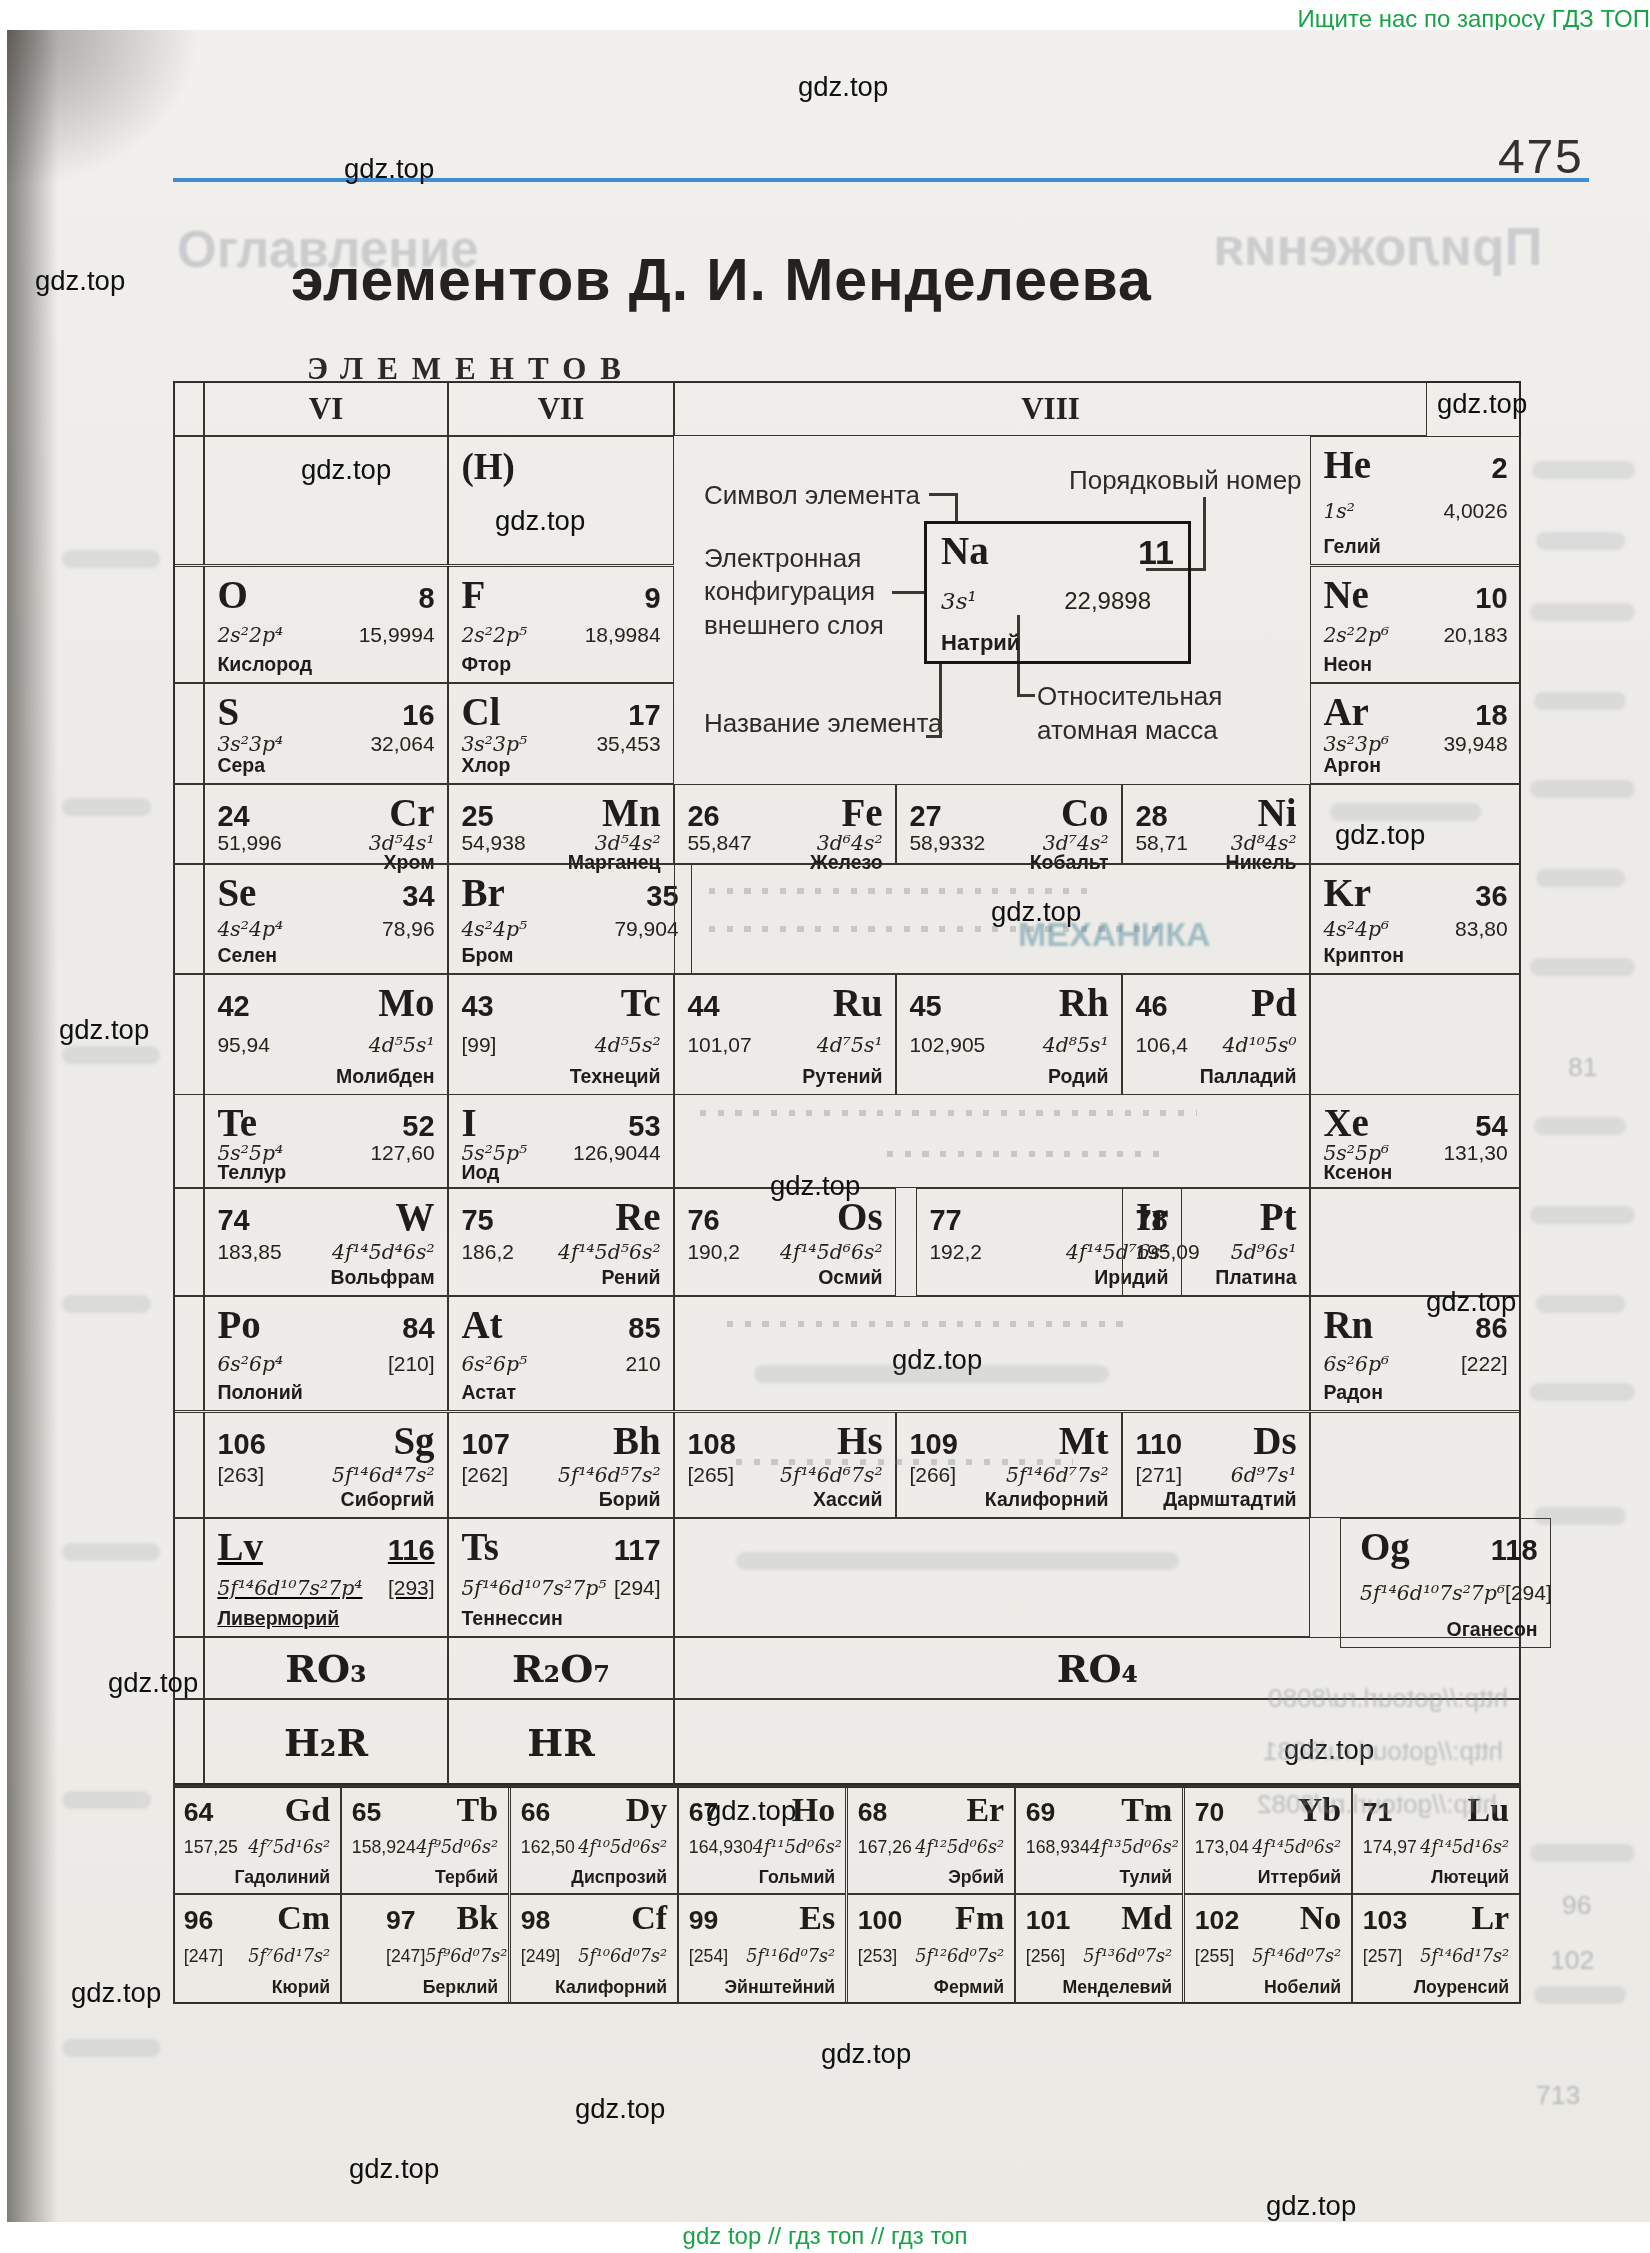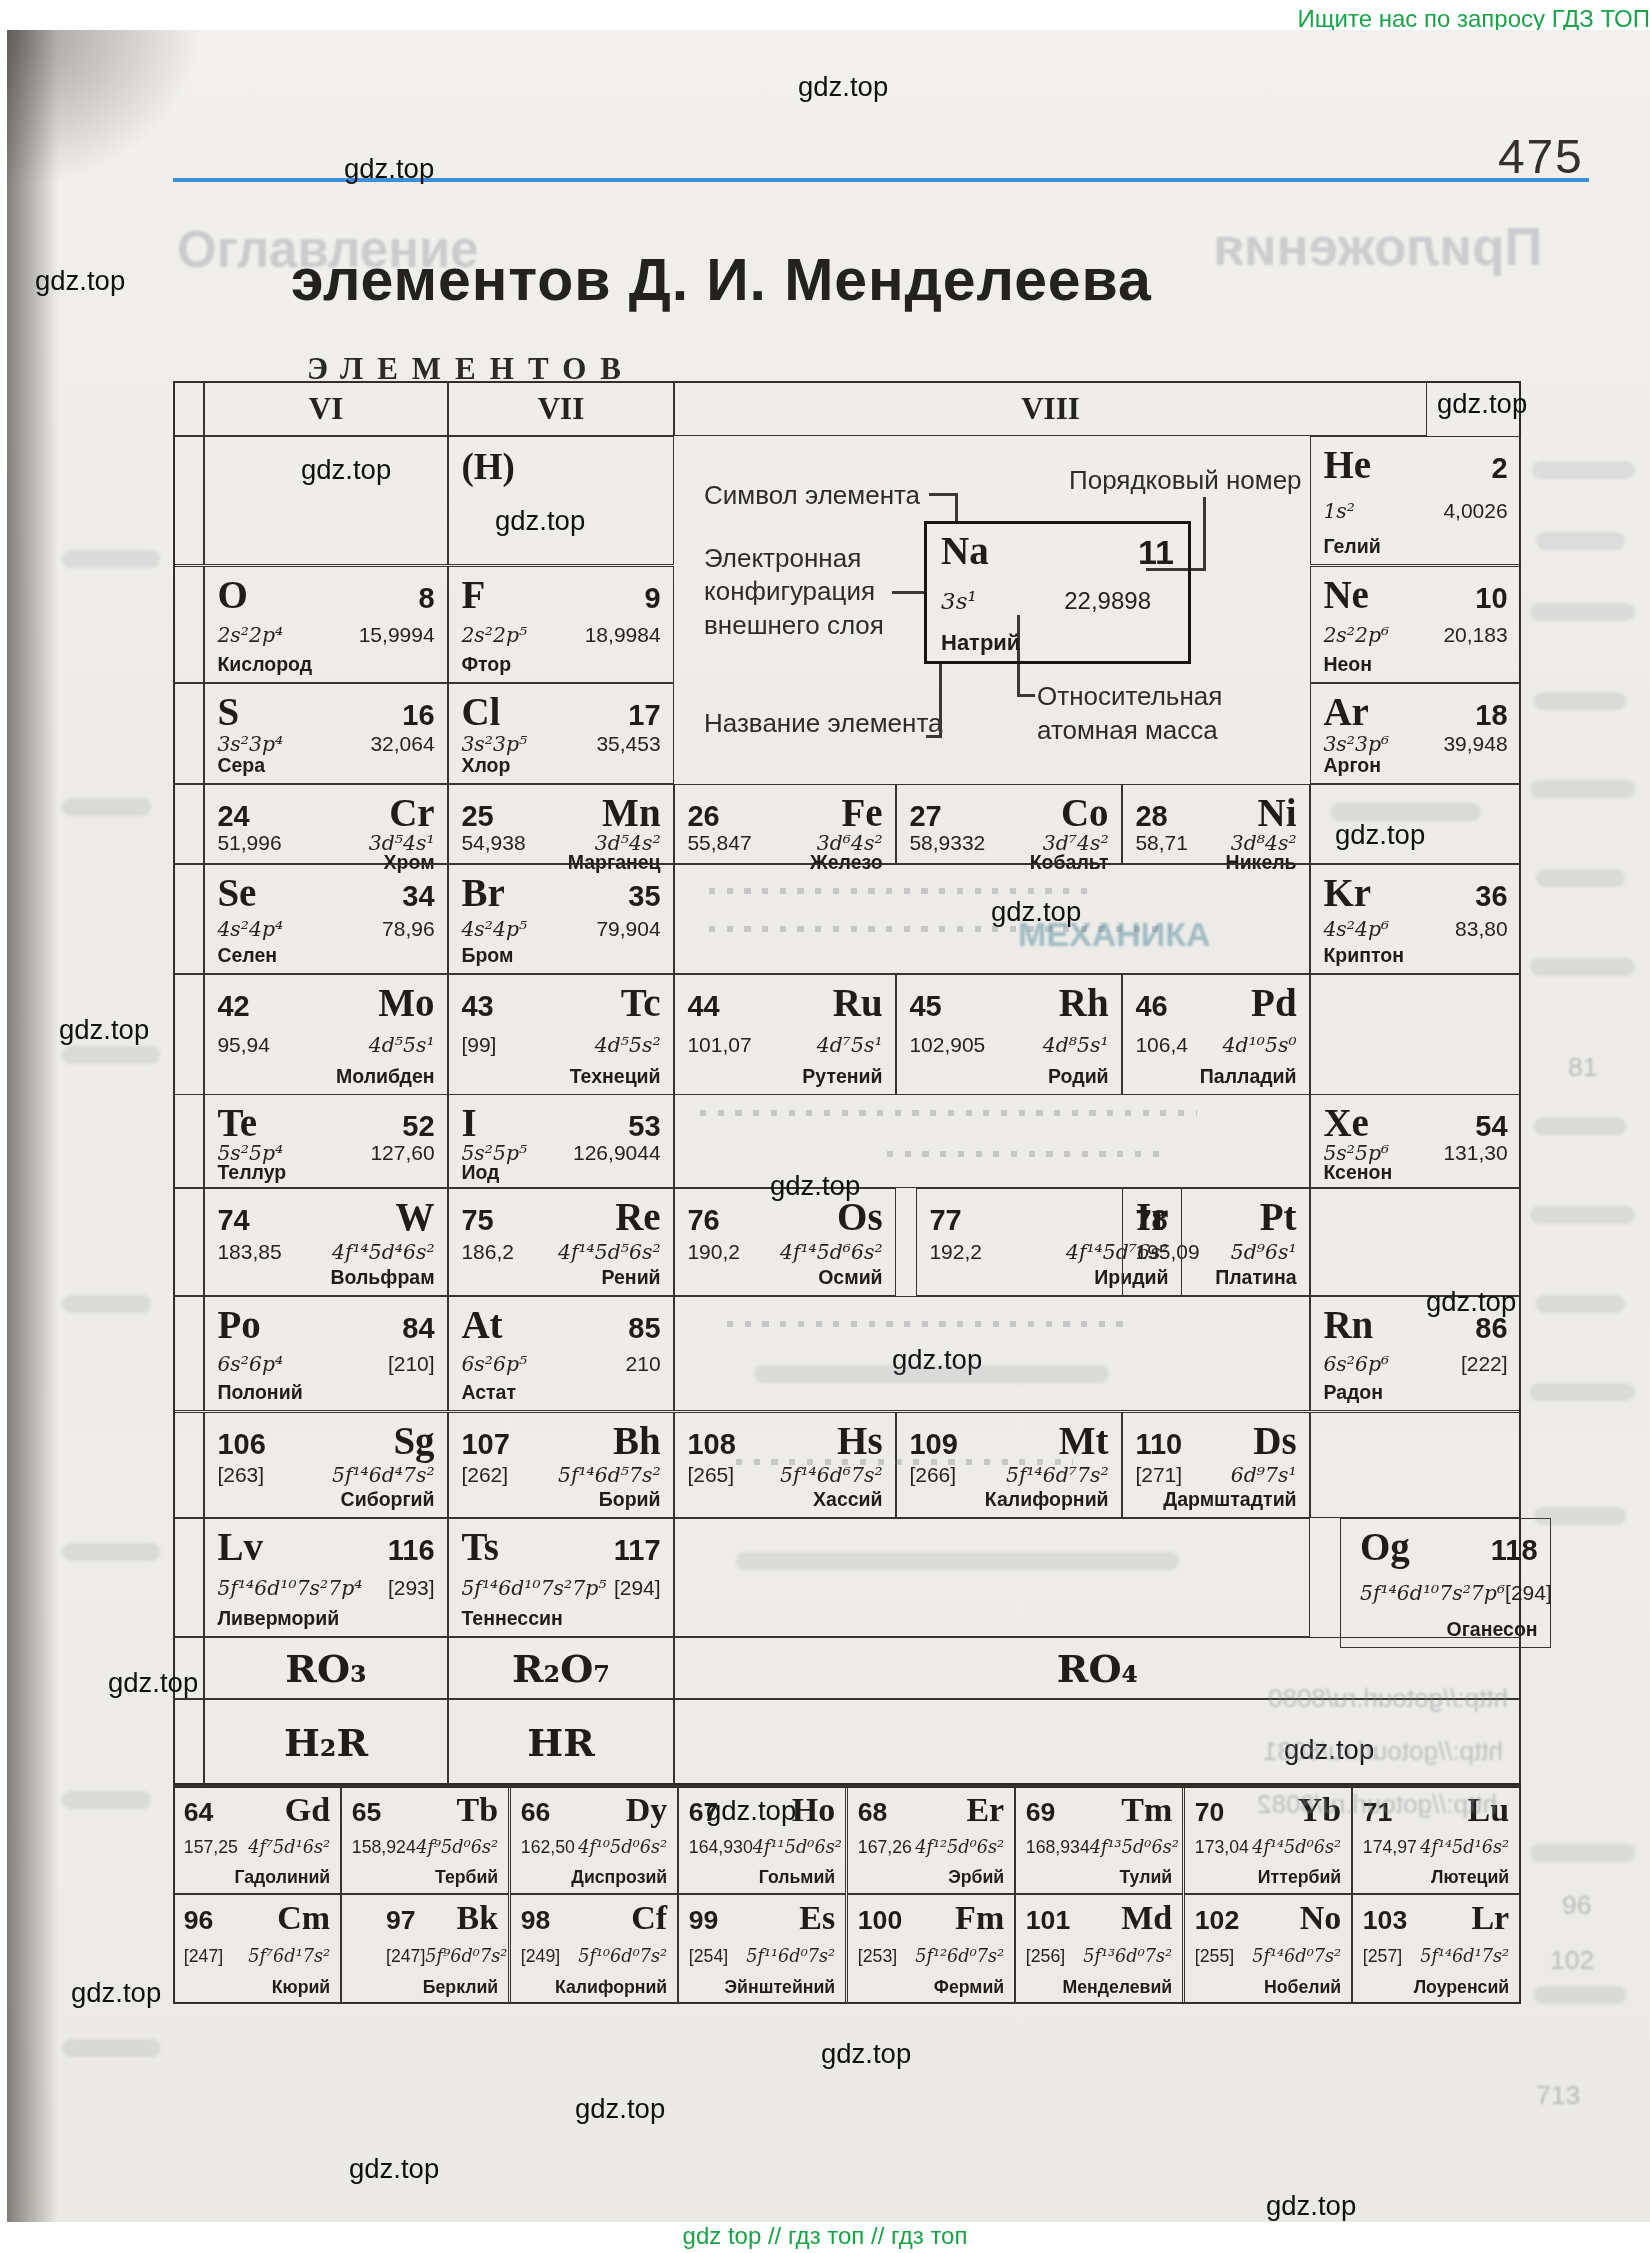--- a/index.html
+++ b/index.html
@@ -252,21 +252,21 @@
         <span class="num">34</span>
       </div>
       <div class="ln l2">
         <span class="cfg">4s²4p⁴</span>
         <span class="mass">78,96</span>
       </div>
       <div class="ln l3 left">
         <span class="nm">Селен</span>
       </div>
     </div>
-    <div class="cell ecell" style="left: 448px; top: 864px; width: 226px; height: 110px;">
+    <div class="cell ecell" style="left: 448px; top: 864px; width: 244px; height: 110px;">
       <div class="ln l1">
         <span class="sym">Br</span>
         <span class="num">35</span>
       </div>
       <div class="ln l2">
         <span class="cfg">4s²4p⁵</span>
         <span class="mass">79,904</span>
       </div>
       <div class="ln l3 left">
         <span class="nm">Бром</span>
@@ -563,21 +563,21 @@
       <div class="ln l2">
         <span class="mass">[271]</span>
         <span class="cfg">6d⁹7s¹</span>
       </div>
       <div class="ln l3 right">
         <span class="nm">Дармштадтий</span>
       </div>
     </div>
     <div class="cell" style="left: 1310px; top: 1412px; width: 211px; height: 106px;"></div>
     <div class="cell" style="left: 173px; top: 1518px; width: 31px; height: 119px;"></div>
-    <div class="cell ecell" style="left: 204px; top: 1518px; width: 244px; height: 119px;">
+    <div class="cell ecell" style="left: 204px; top: 1518px; width: 244px; height: 119px; text-decoration: underline;">
       <div class="ln l1">
         <span class="sym">Lv</span>
         <span class="num">116</span>
       </div>
       <div class="ln l2">
         <span class="cfg">5f¹⁴6d¹⁰7s²7p⁴</span>
         <span class="mass">[293]</span>
       </div>
       <div class="ln l3 left">
         <span class="nm">Ливерморий</span>

